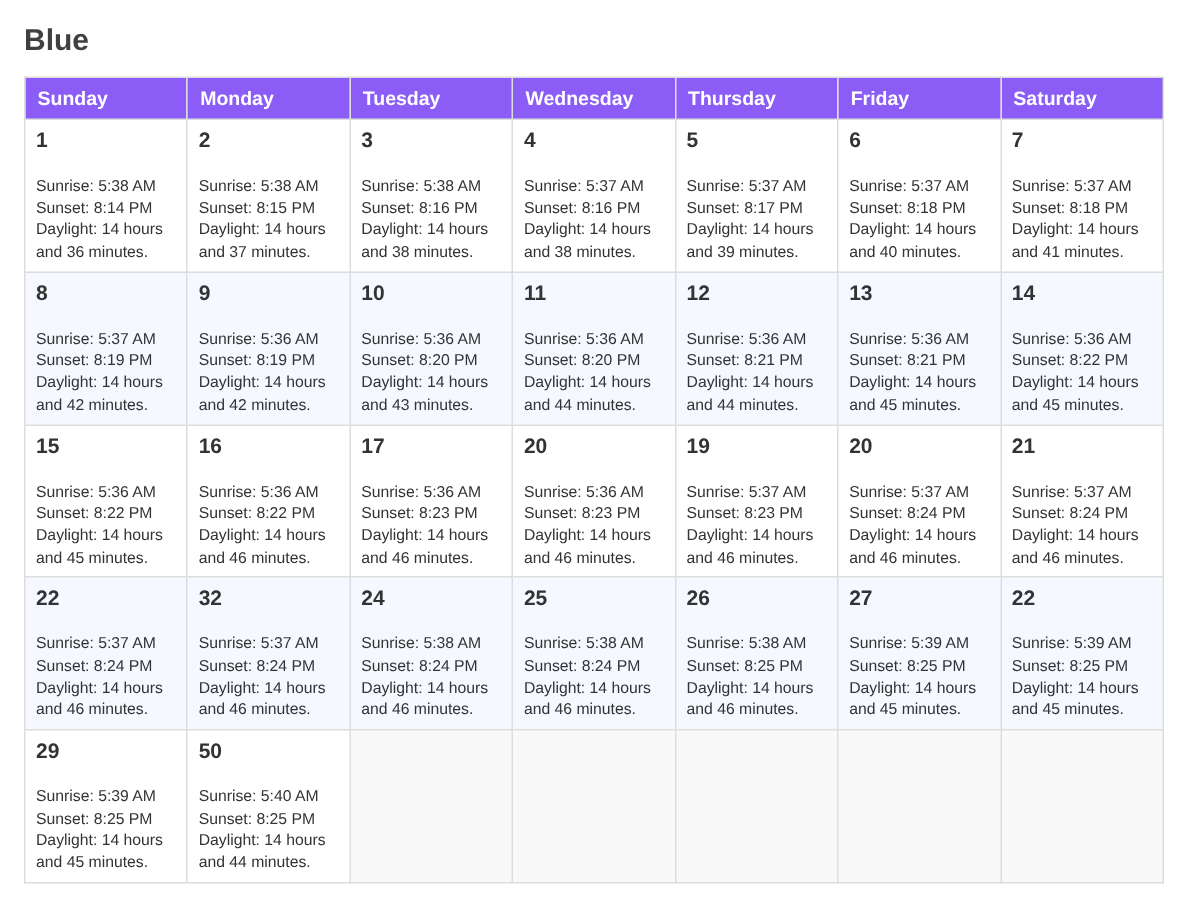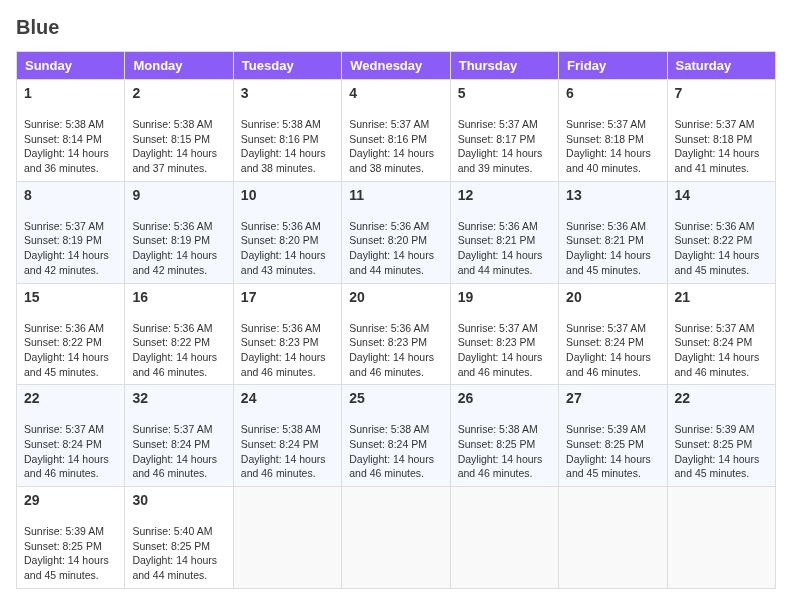--- a/index.html
+++ b/index.html
@@ -355,21 +355,21 @@
       <tr>
         <td>
         <span class="day-number">29</span>
         <div class="day-info">
           Sunrise: 5:39 AM<br>
           Sunset: 8:25 PM<br>
           Daylight: 14 hours and 45 minutes.
         </div>
       </td>
         <td>
-        <span class="day-number">30</span>
+        <span class="day-number">50</span>
         <div class="day-info">
           Sunrise: 5:40 AM<br>
           Sunset: 8:25 PM<br>
           Daylight: 14 hours and 44 minutes.
         </div>
       </td>
         <td class="empty-cell"></td>
         <td class="empty-cell"></td>
         <td class="empty-cell"></td>
         <td class="empty-cell"></td>

